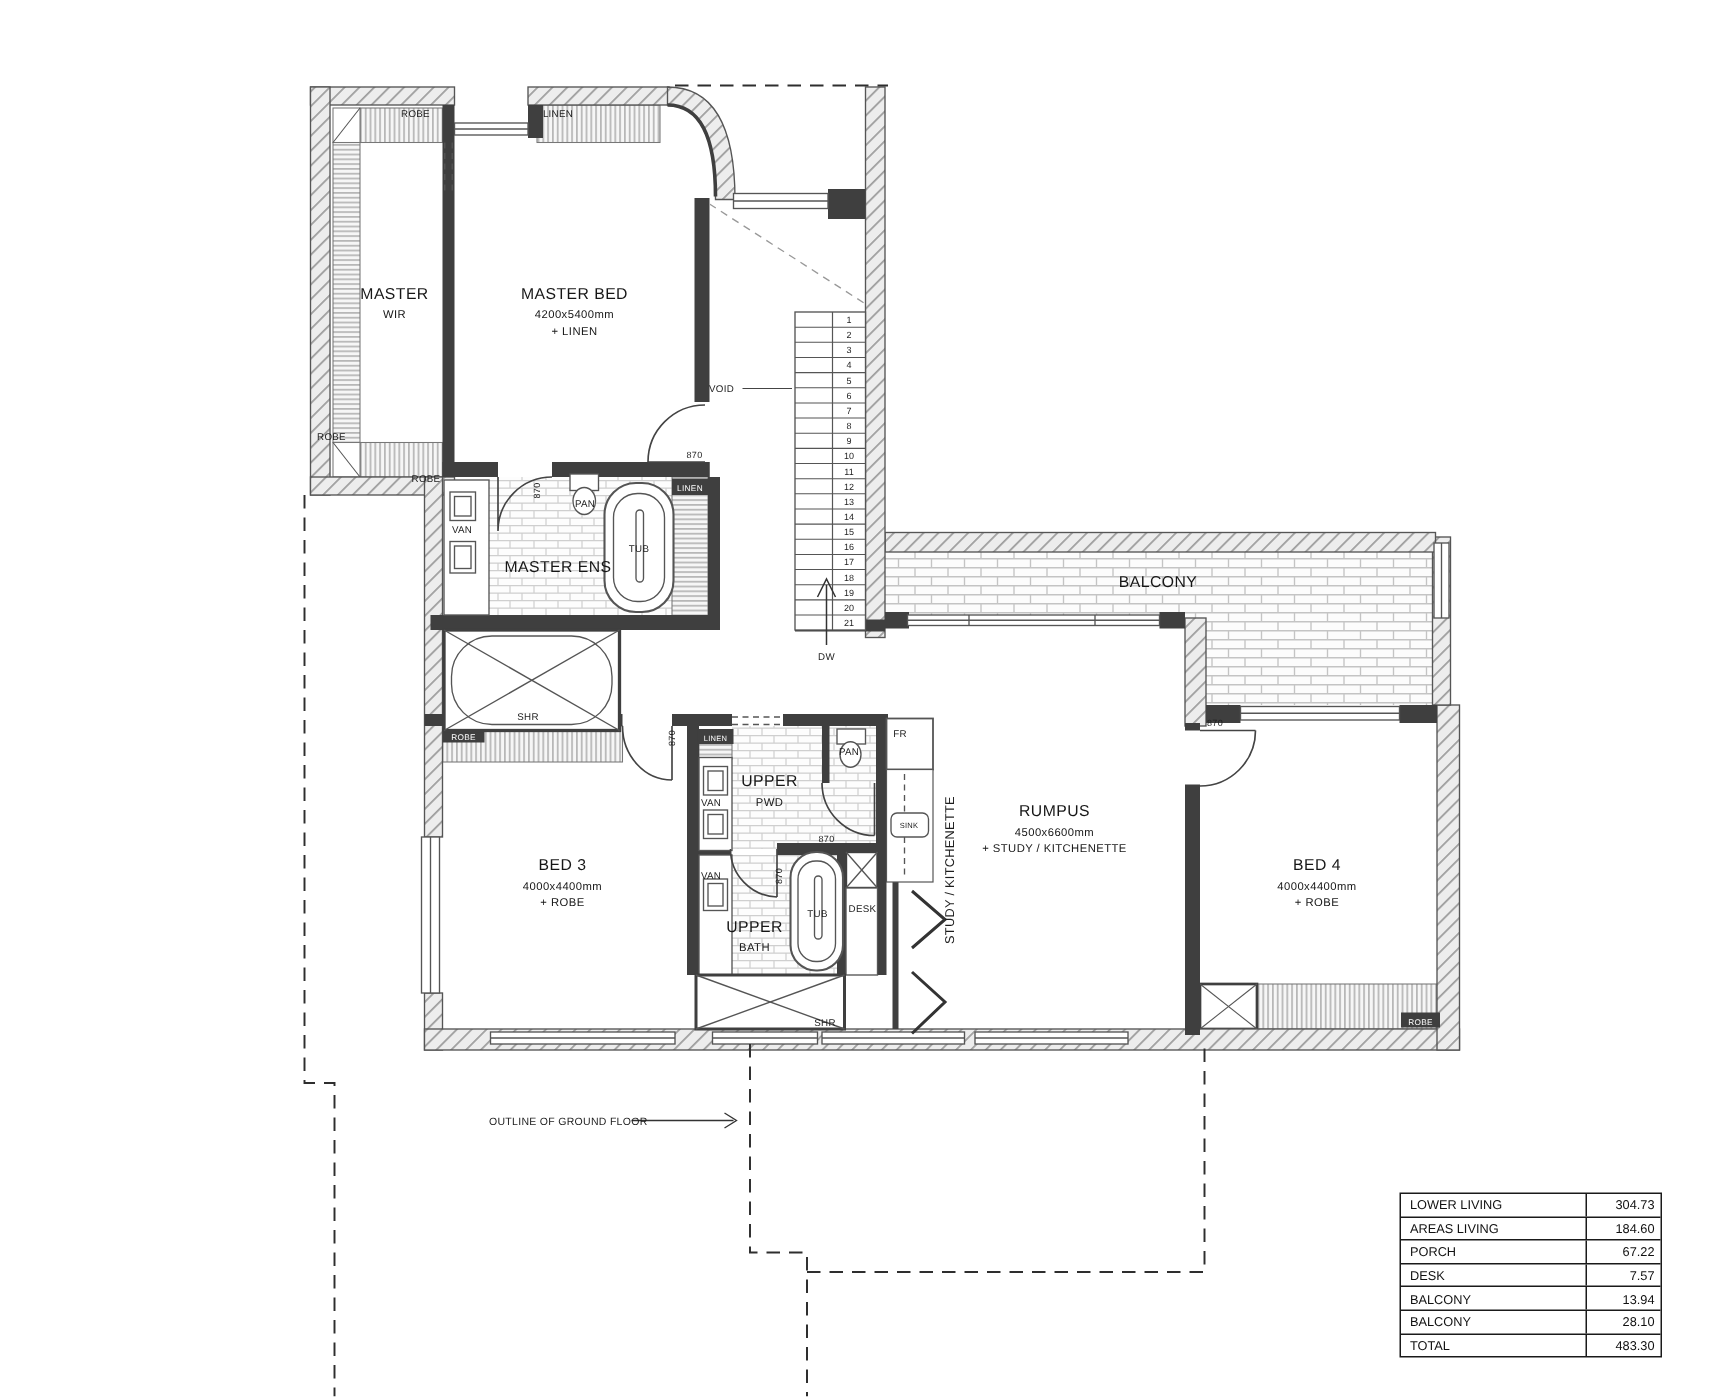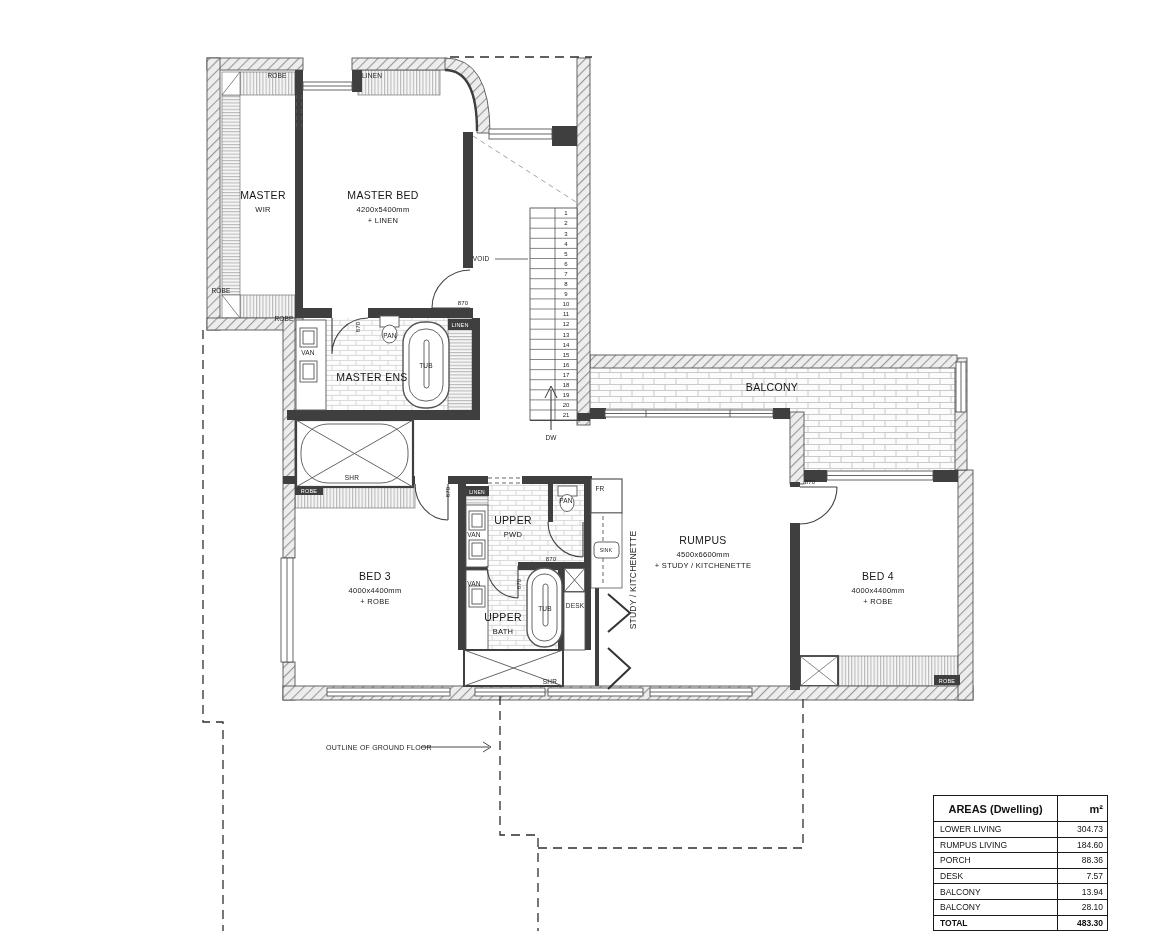--- a/index.html
+++ b/index.html
@@ -8,21 +8,21 @@
   svg text{font-family:"Liberation Sans",sans-serif;}
   
   #areas-table{position:absolute;left:933px;top:795px;width:173px;background:#fff;border:1.6px solid #1a1a1a;font-size:8.5px;color:#111;}
   #areas-table .hdr{display:flex;align-items:center;height:25px;border-bottom:1.4px solid #1a1a1a;font-weight:bold;font-size:11px;}
   #areas-table .hdr .c1{flex:1;text-align:center;}
   #areas-table .hdr .c2{width:50px;border-left:1.4px solid #1a1a1a;text-align:right;padding-right:4px;box-sizing:border-box;height:100%;display:flex;align-items:center;justify-content:flex-end;}
   #areas-table .row{display:flex;align-items:center;height:14.6px;border-bottom:1px solid #1a1a1a;justify-content:center;}
   #areas-table .row:last-child{border-bottom:none;}
   #areas-table .row .c1{flex:1;padding-left:6px;}
   #areas-table .row .c2{width:50px;border-left:1.4px solid #1a1a1a;text-align:right;padding-right:4px;box-sizing:border-box;height:100%;display:flex;align-items:center;justify-content:flex-end;}
-  #areas-table .row.total{font-weight:bold;}
+  #areas-table .row.total{font-weight:normal;}
 </style>
 </head>
 <body>
 
 <svg id="plan-svg" width="1149" height="931" viewBox="0 0 1149 931" xmlns="http://www.w3.org/2000/svg">
   <defs>
     <pattern id="hatch" width="7" height="7" patternUnits="userSpaceOnUse" patternTransform="rotate(45)">
       <rect width="7" height="7" fill="#ededed"></rect>
       <line x1="0.6" y1="0" x2="0.6" y2="7" stroke="#8f8f8f" stroke-width="1"></line>
     </pattern>
@@ -331,36 +331,32 @@
       <text x="575" y="608" font-size="6.5" fill="#1d1d1d" text-anchor="middle" letter-spacing="0.2">DESK</text>
       <text x="550" y="684" font-size="6.5" fill="#1d1d1d" text-anchor="middle" letter-spacing="0.2">SHR</text>
       <text x="636" y="580" font-size="8.5" fill="#1d1d1d" text-anchor="middle" letter-spacing="0.2" transform="rotate(-90 636 580)">STUDY / KITCHENETTE</text>
       <text x="810" y="484" font-size="6" fill="#1d1d1d" text-anchor="middle" letter-spacing="0.2">870</text>
       <text x="947" y="683" font-size="5.5" fill="#ffffff" text-anchor="middle" letter-spacing="0.2">ROBE</text>
       <text x="326" y="750" font-size="7" fill="#1d1d1d" text-anchor="start" letter-spacing="0.2">OUTLINE OF GROUND FLOOR</text>
     </g>
 </svg>
 
 <div id="areas-table">
-  <div class="hdr">
-    <div class="c1">AREAS (Dwelling)</div>
-    <div class="c2">m²</div>
-  </div>
   <div id="areas-rows">
       <div class="row">
         <div class="c1">LOWER LIVING</div>
         <div class="c2">304.73</div>
       </div>
       <div class="row">
-        <div class="c1">RUMPUS LIVING</div>
+        <div class="c1">AREAS LIVING</div>
         <div class="c2">184.60</div>
       </div>
       <div class="row">
         <div class="c1">PORCH</div>
-        <div class="c2">88.36</div>
+        <div class="c2">67.22</div>
       </div>
       <div class="row">
         <div class="c1">DESK</div>
         <div class="c2">7.57</div>
       </div>
       <div class="row">
         <div class="c1">BALCONY</div>
         <div class="c2">13.94</div>
       </div>
       <div class="row">

